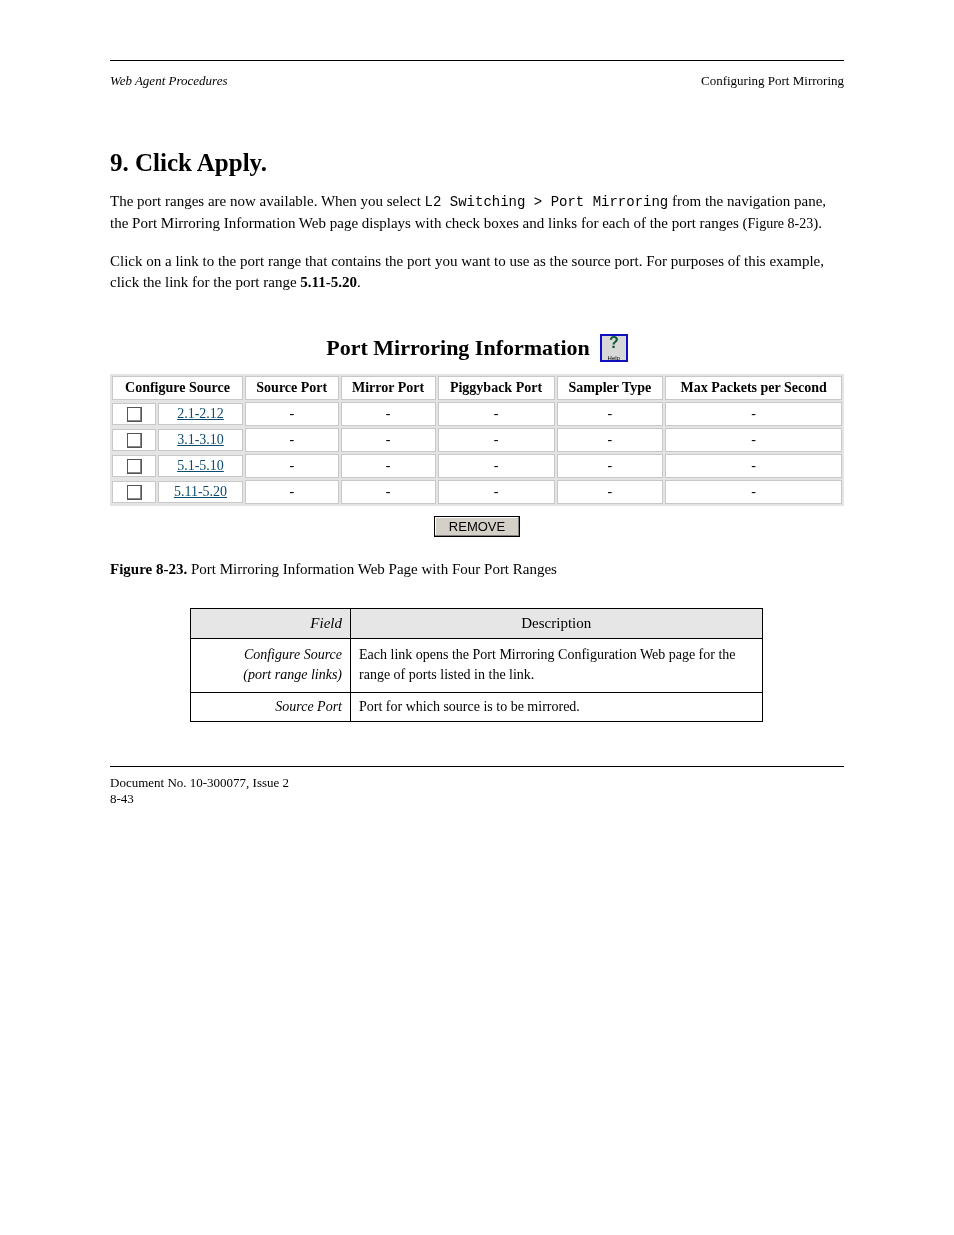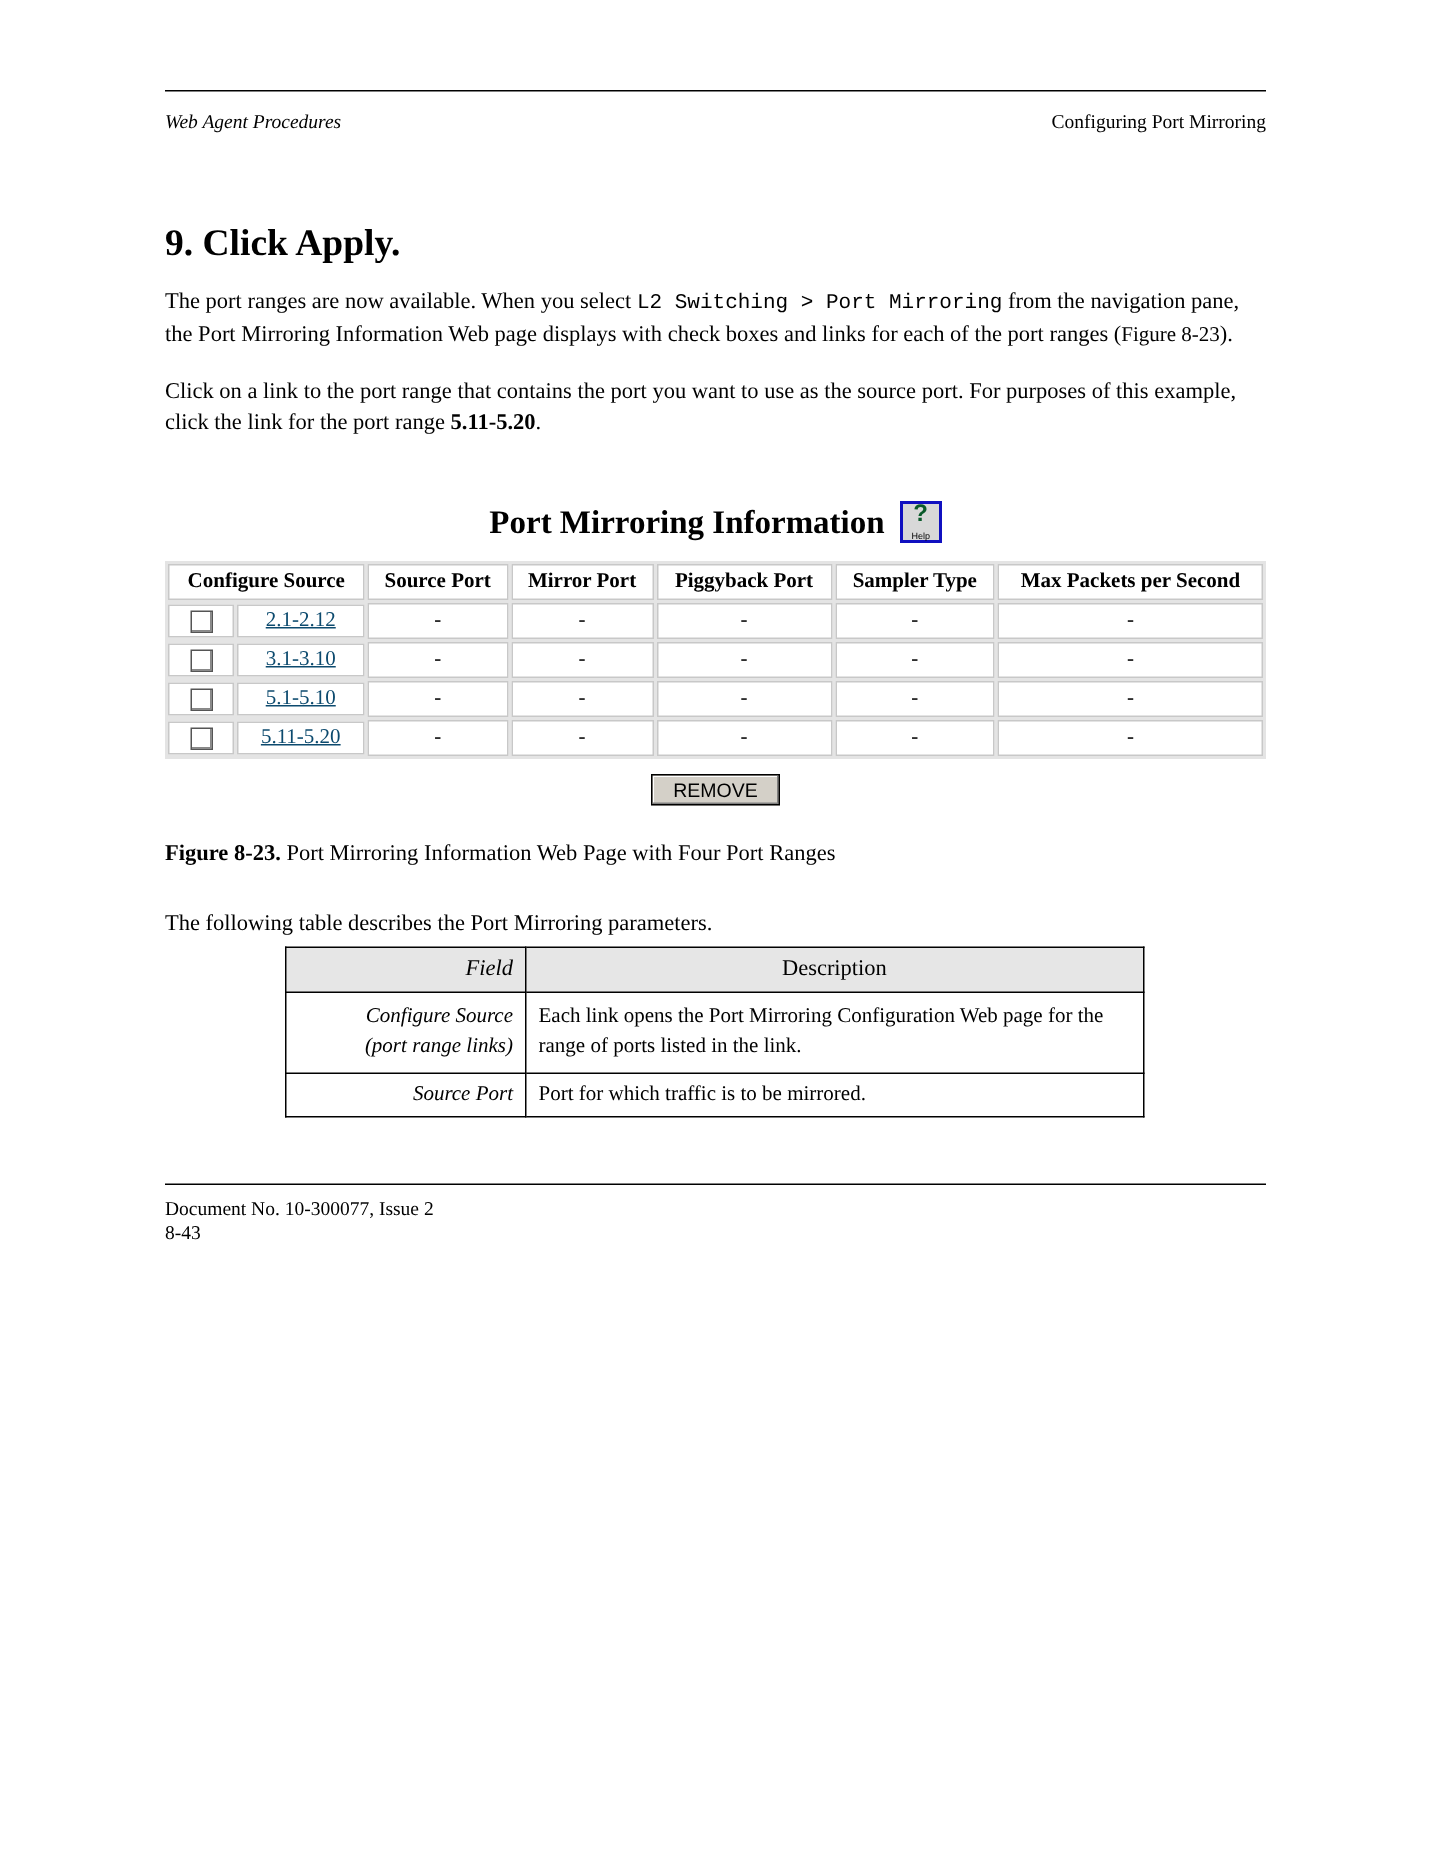--- a/index.html
+++ b/index.html
@@ -303,38 +303,37 @@
 
   <div class="remove-row">
     <span class="remove-btn">REMOVE</span>
   </div>
 
   <div class="fig-caption">
     <span class="lbl">Figure 8-23.</span>
     <span>Port Mirroring Information Web Page with Four Port Ranges</span>
   </div>
 
-  <div class="desc-intro">The following table describes the Port Mirroring parameters.</div>
 
   <table class="desc">
     <tbody>
         <tr>
       <td class="hdr field-col">Field</td>
       <td class="hdr">Description</td>
     </tr>
     <tr>
       <td class="field-col two-line">
         <span>Configure Source</span><br>
         <span>(port range links)</span>
       </td>
       <td class="two-line">Each link opens the Port Mirroring Configuration Web page for the range of ports listed in the link.</td>
     </tr>
     <tr>
       <td class="field-col">Source Port</td>
-      <td>Port for which traffic is to be mirrored.</td>
+      <td>Port for which source is to be mirrored.</td>
     </tr>
   </tbody>
     </table>
 
   <hr class="footer-rule">
   <div class="footer-line">
     <span>Document No. 10-300077, Issue 2</span>
     <span>8-43</span>
   </div>
 </div>

